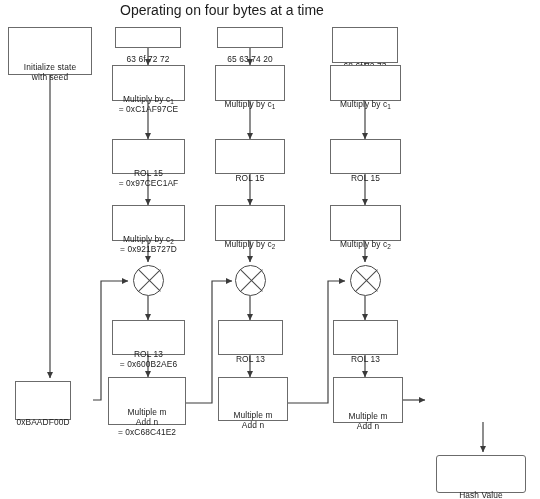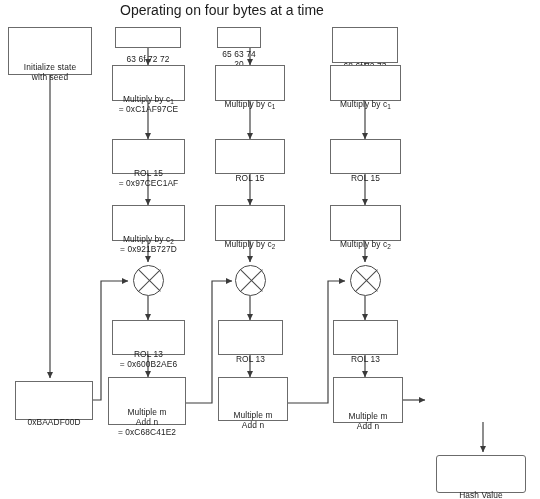--- a/index.html
+++ b/index.html
@@ -105,21 +105,21 @@
     </g>
   </svg>
 
   <div class="title" style="left:120px;top:2px;">Operating on four bytes at a time</div>
 
   <div class="node" style="left:8px;top:27px;width:84px;height:48px;">
     <span class="lbl">Initialize state
 with seed</span>
   </div>
 
-  <div class="node" style="left:15px;top:381px;width:78px;height:39px;">
+  <div class="node" style="left:15px;top:381px;width:56px;height:39px;">
     <span class="lbl">0xBAADF00D</span>
   </div>
 
   <div class="node" style="left:115px;top:27px;width:66px;height:21px;">
     <span class="lbl">63 6f 72 72</span>
   </div>
 
   <div class="node" style="left:112px;top:65px;width:73px;height:36px;">
     <span class="lbl"><span>Multiply by c</span><span class="sub">1</span><br><span>= 0xC1AF97CE</span></span>
   </div>
@@ -136,21 +136,21 @@
 
   <div class="node" style="left:112px;top:320px;width:73px;height:35px;">
     <span class="lbl"><span>ROL 13</span><br><span>= 0x600B2AE6</span></span>
   </div>
 
   <div class="node" style="left:108px;top:377px;width:78px;height:48px;">
     <span class="lbl"><span>Multiple m
 Add n</span><br><span>= 0xC68C41E2</span></span>
   </div>
 
-  <div class="node" style="left:217px;top:27px;width:44px;height:21px;">
+  <div class="node" style="left:217px;top:27px;width:66px;height:21px;">
     <span class="lbl">65 63 74 20</span>
   </div>
 
   <div class="node" style="left:215px;top:65px;width:70px;height:36px;">
     <span class="lbl"><span>Multiply by c</span><span class="sub">1</span></span>
   </div>
 
   <div class="node" style="left:215px;top:139px;width:70px;height:35px;">
     <span class="lbl">ROL 15</span>
   </div>

